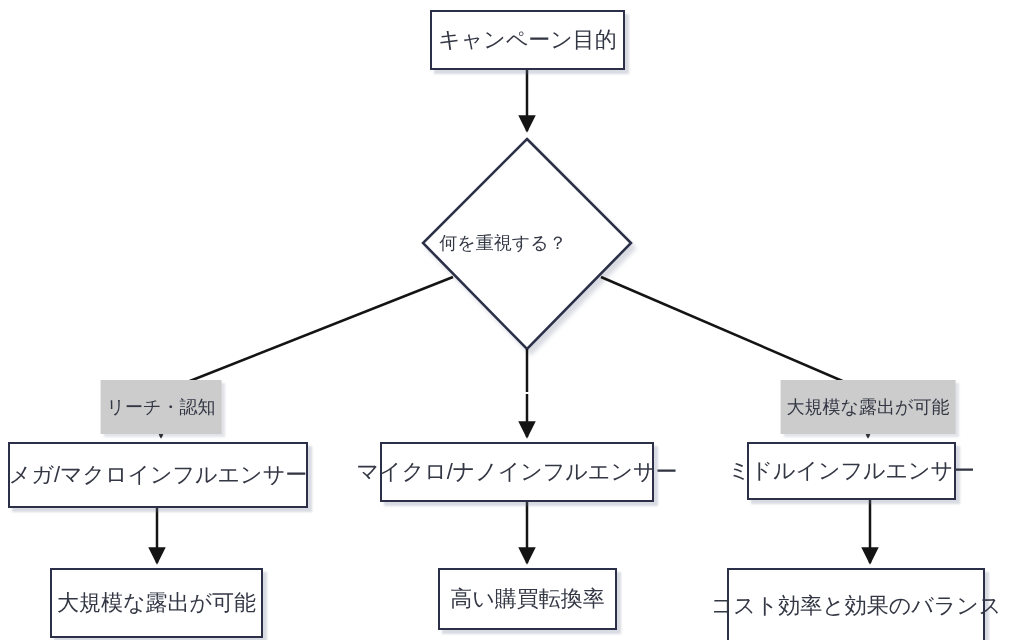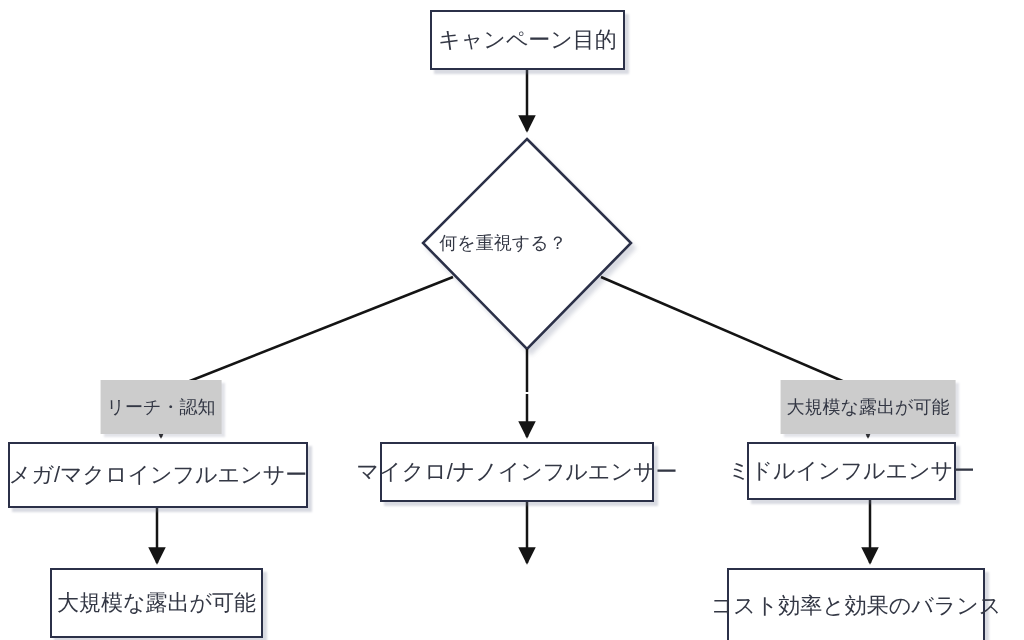--- a/index.html
+++ b/index.html
@@ -101,15 +101,16 @@
   <div class="decision-text" style="left:409px; top:231px; width:172px; height:24px;padding-left:8px;">何を重視する？</div>
 
   <div class="edge-label" style="left:161px; top:380px;">リーチ・認知</div>
   <div class="edge-label" style="left:868px; top:380px;">大規模な露出が可能</div>
 
   <div class="node-box" style="left:8px; top:442px; width:300px; height:66px;">メガ/マクロインフルエンサー</div>
   <div class="node-box" style="left:380px; top:442px; width:274px; height:60px;">マイクロ/ナノインフルエンサー</div>
   <div class="node-box" style="left:747px; top:442px; width:209px; height:58px;">ミドルインフルエンサー</div>
 
   <div class="node-box" style="left:50px; top:568px; width:213px; height:70px;">大規模な露出が可能</div>
+  <div class="node-box" style="left:438px; top:568px; width:179px; height:62px;">高い購買転換率</div>
   <div class="node-box" style="left:727px; top:568px; width:258px; height:76px;">コスト効率と効果のバランス</div>
 
 </div>
 
 </body></html>

